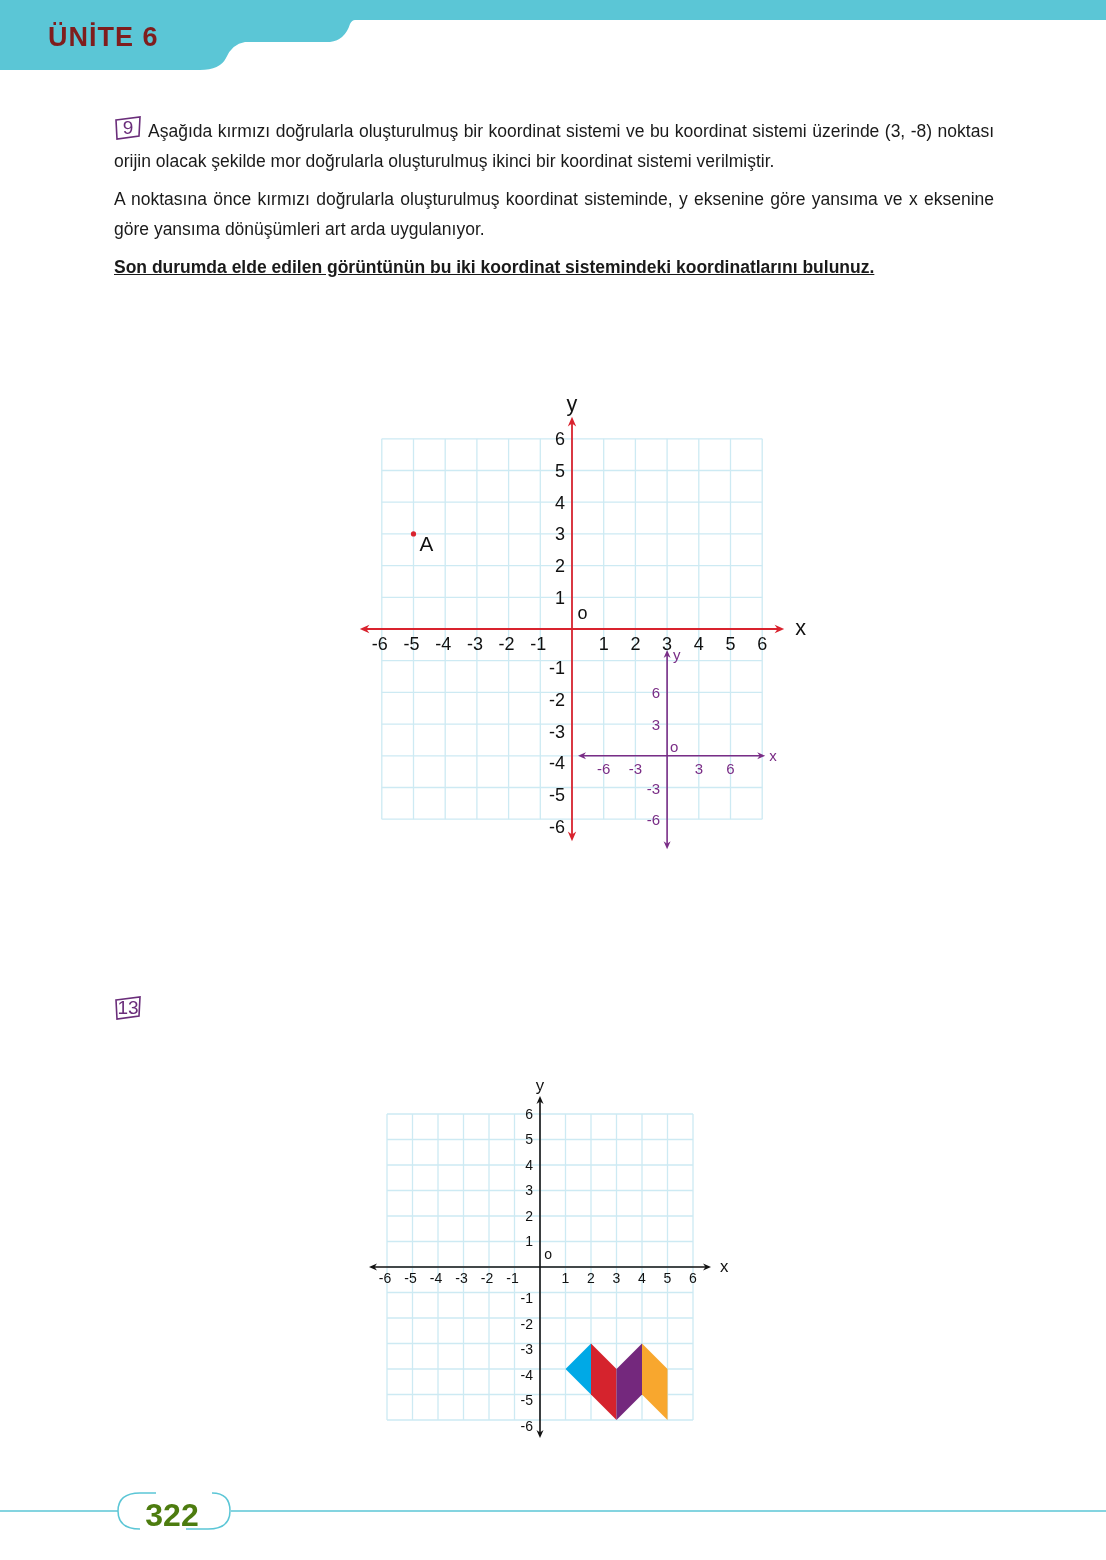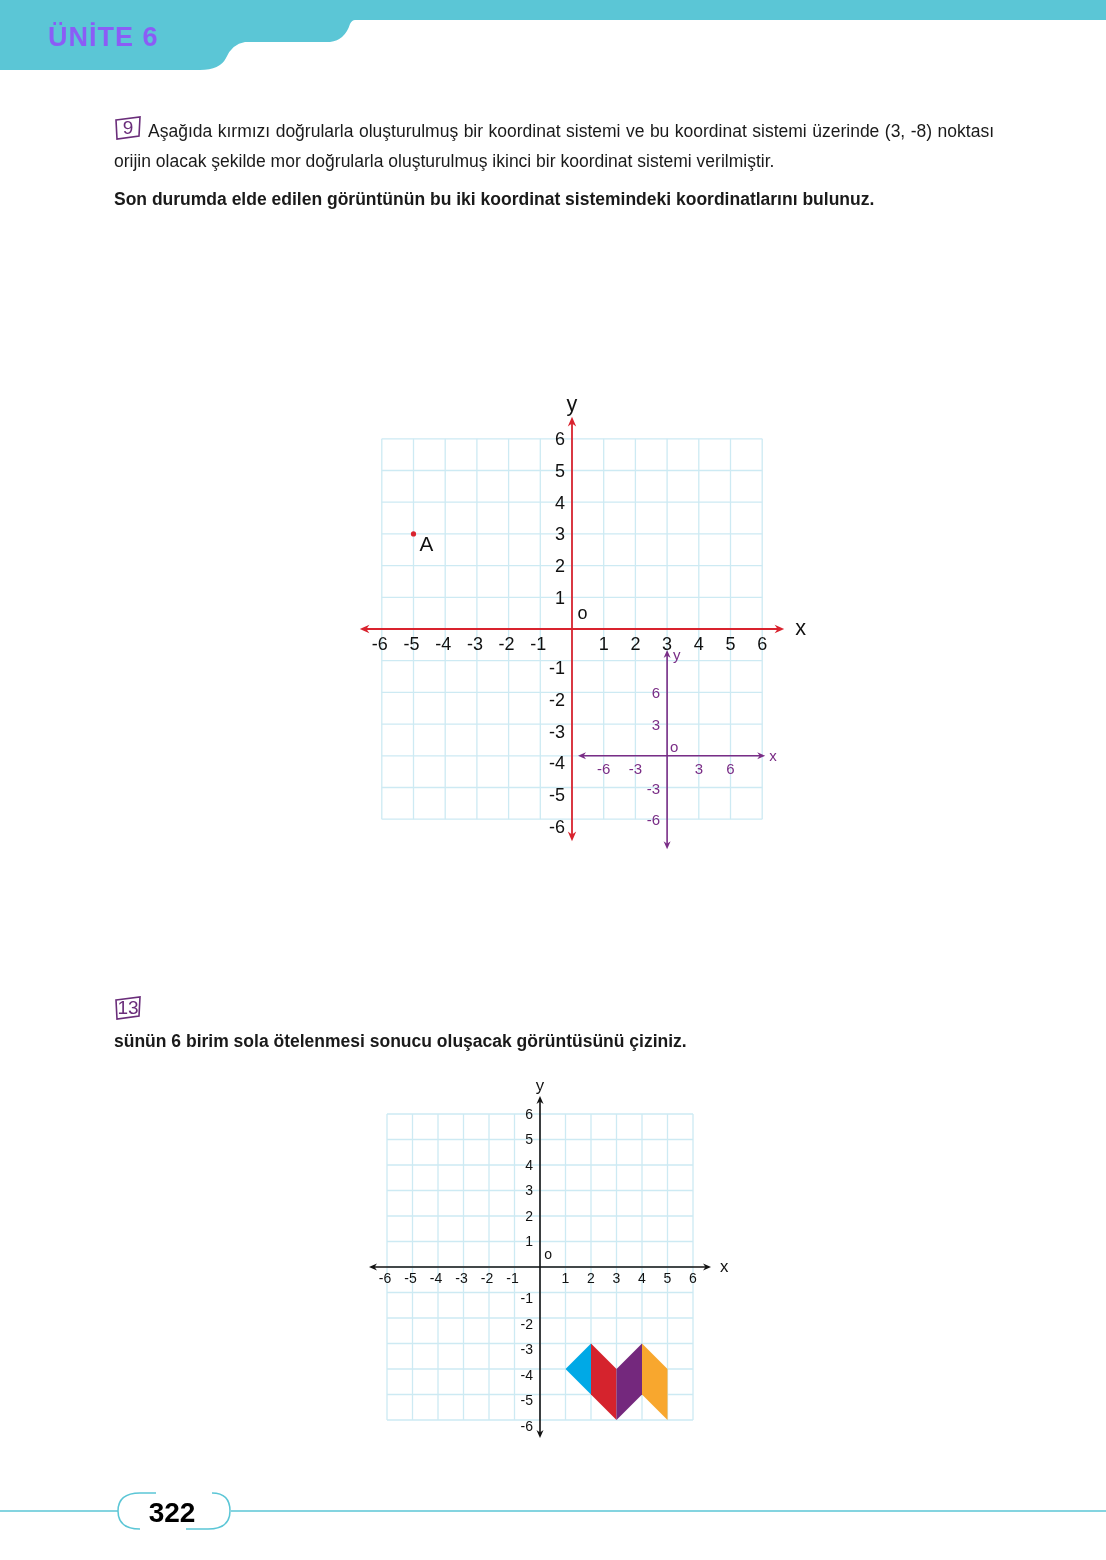--- a/index.html
+++ b/index.html
@@ -1,50 +1,51 @@
 <!DOCTYPE html>
 <html><head>
 <meta charset="utf-8">
 <style>
   html, body { margin: 0; padding: 0; background: #ffffff; }
   body { width: 1106px; height: 1560px; position: relative; overflow: hidden;
          font-family: "Liberation Sans", sans-serif; color: #1a1a1a; }
   .header-band { position: absolute; left: 0; top: 0; width: 1106px; height: 70px; }
   .unit-title { position: absolute; left: 48px; top: 22px; font-size: 27px; font-weight: bold;
-                color: #8b5cf6; letter-spacing: 1px; }
+                color: #7f1d1d; letter-spacing: 1px; }
   .q { position: absolute; left: 114px; width: 880px; font-size: 17.5px; line-height: 30px; }
   .q p { margin: 0 0 8px 0; text-align: justify; }
   .badge { display: inline-block; position: relative; width: 28px; height: 24px; margin-right: 6px;
            vertical-align: -3px; }
   .badge svg { position: absolute; left: 0; top: 0; }
   .badge span { position: absolute; left: 0; top: 0; width: 28px; text-align: center;
                 font-size: 19px; line-height: 24px; color: #6a2d7a; font-weight: normal; }
-  .bold { font-weight: bold; }
+  .bold { font-weight: bold; text-decoration: underline; }
   svg text { font-family: "Liberation Sans", sans-serif; }
   .footer { position: absolute; left: 0; top: 1488px; width: 1106px; height: 50px; }
   .page-num { position: absolute; left: 134px; top: 1497px; width: 76px; text-align: center;
-              font-size: 28px; font-weight: bold; color: #000000; }
+              font-size: 32px; font-weight: bold; color: #4d7c0f; }
 </style>
 </head>
 <body>
 
 <svg class="header-band" width="1106" height="70" viewBox="0 0 1106 70">
   <path d="M0 0 H1106 V20 H355 Q352 20 350 24 Q345 40 330 42 H245 Q232 44 226 58 Q220 70 200 70 H0 Z" fill="#5bc6d6"></path>
 </svg>
 <div class="unit-title">ÜNİTE 6</div>
 
 <div class="q" style="top:116px;">
   <p>
     <span class="badge">
       <svg width="28" height="24" viewBox="0 0 28 24">
         <path d="M2 4 L26 1 L25 20 L3 23 Z" fill="none" stroke="#6a2d7a" stroke-width="1.6"></path>
       </svg>
       <span>9</span>
     </span><span>Aşağıda kırmızı doğrularla oluşturulmuş bir koordinat sistemi ve bu koordinat sistemi üzerinde (3, -8) noktası orijin olacak şekilde mor doğrularla oluşturulmuş ikinci bir koordinat sistemi verilmiştir.</span>
   </p>
+  <p>A noktasına önce kırmızı doğrularla oluşturulmuş koordinat sisteminde, y eksenine göre yansıma ve x eksenine göre yansıma dönüşümleri art arda uygulanıyor.</p>
   <p class="bold">Son durumda elde edilen görüntünün bu iki koordinat sistemindeki koordinatlarını bulunuz.</p>
 </div>
 
 <svg id="chart1" style="position:absolute; left:0; top:380px;" width="1106" height="480" viewBox="0 380 1106 480">
     <g>
       <line x1="381.8" y1="438.8" x2="381.8" y2="819.2" stroke="#cdeaf3" stroke-width="1.3"></line>
       <line x1="413.5" y1="438.8" x2="413.5" y2="819.2" stroke="#cdeaf3" stroke-width="1.3"></line>
       <line x1="445.2" y1="438.8" x2="445.2" y2="819.2" stroke="#cdeaf3" stroke-width="1.3"></line>
       <line x1="476.9" y1="438.8" x2="476.9" y2="819.2" stroke="#cdeaf3" stroke-width="1.3"></line>
       <line x1="508.6" y1="438.8" x2="508.6" y2="819.2" stroke="#cdeaf3" stroke-width="1.3"></line>
@@ -129,21 +130,20 @@
   </svg>
 
 <div class="q" style="top:996px;">
   <p class="bold" style="text-align:left;">
     <span class="badge">
       <svg width="28" height="24" viewBox="0 0 28 24">
         <path d="M2 4 L26 1 L25 20 L3 23 Z" fill="none" stroke="#6a2d7a" stroke-width="1.6"></path>
       </svg>
       <span>13</span>
     </span><br>
-    <span>sünün  6 birim sola ötelenmesi sonucu oluşacak görüntüsünü çiziniz.</span>
   </p>
 </div>
 
 <svg id="chart2" style="position:absolute; left:0; top:1070px;" width="1106" height="390" viewBox="0 1070 1106 390">
     <g>
       <line x1="387" y1="1114" x2="387" y2="1420" stroke="#cdeaf3" stroke-width="1.3"></line>
       <line x1="412.5" y1="1114" x2="412.5" y2="1420" stroke="#cdeaf3" stroke-width="1.3"></line>
       <line x1="438" y1="1114" x2="438" y2="1420" stroke="#cdeaf3" stroke-width="1.3"></line>
       <line x1="463.5" y1="1114" x2="463.5" y2="1420" stroke="#cdeaf3" stroke-width="1.3"></line>
       <line x1="489" y1="1114" x2="489" y2="1420" stroke="#cdeaf3" stroke-width="1.3"></line>

